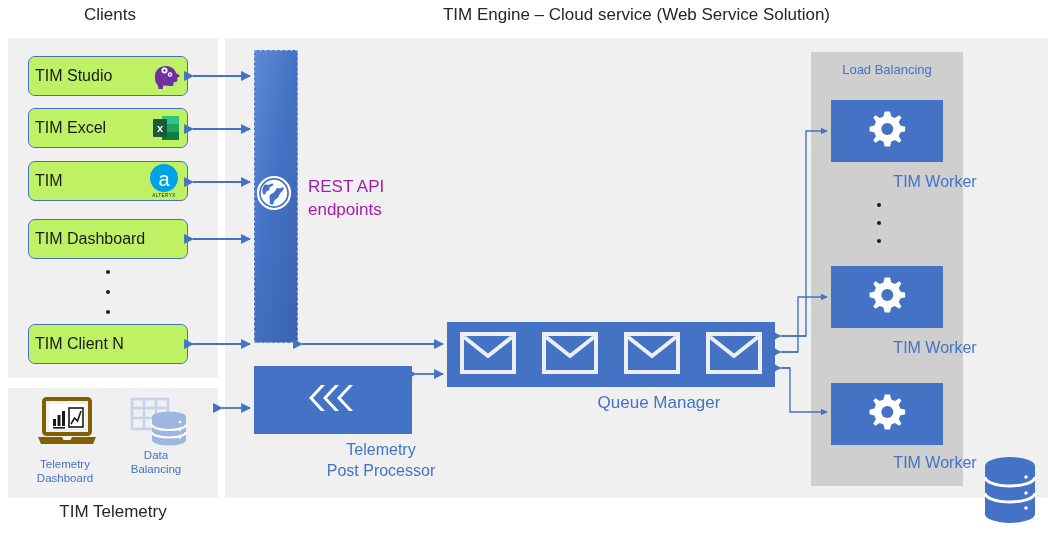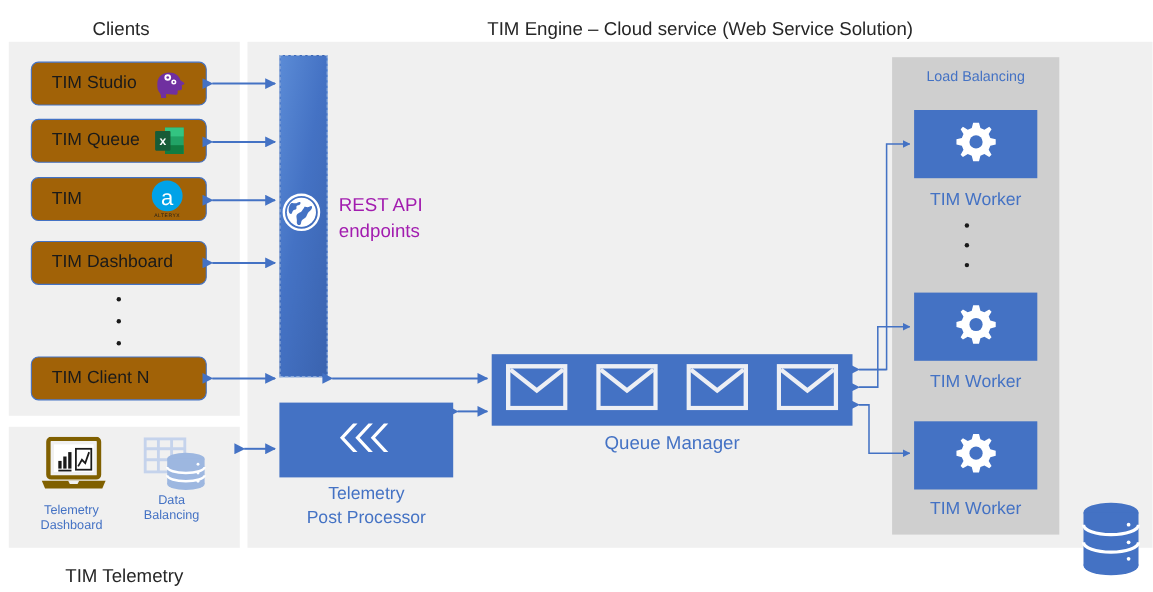--- a/index.html
+++ b/index.html
@@ -20,21 +20,20 @@
   }
   .abs { position: absolute; }
 
   
   .heading {
     color: #262626;
     font-size: 17px;
     line-height: 1.1;
     white-space: nowrap;
     font-family: "Liberation Sans", sans-serif;
-    margin-top: 12px;
   }
   #clients-heading { left: 0px; top: 6px; width: 220px; text-align: center; }
   #engine-heading  { left: 225px; top: 6px; width: 823px; text-align: center; }
   #telemetry-heading { left: 8px; top: 503px; width: 210px; text-align: center; }
 
   
   #clients-panel {
     left: 8px; top: 38px; width: 210px; height: 340px;
     background: #F0F0F0;
   }
@@ -57,27 +56,27 @@
     color: #4472C4;
     font-size: 13px;
     font-family: "Liberation Sans", sans-serif;
   }
 
   
   .client-box {
     height: 40px;
     left: 28px;
     width: 160px;
-    background: #a16207;
+    background: #bef264;
     border: 1px solid #4472C4;
     border-radius: 7px;
     box-sizing: border-box;
     display: flex;
     align-items: center;
-    padding: 0 18px;
+    padding: 0 6px;
   }
   .client-label {
     color: #1a1a1a;
     font-size: 16px;
     font-family: "Liberation Sans", sans-serif;
     white-space: nowrap;
   }
   .client-icon {
     margin-left: auto;
     display: flex;
@@ -119,20 +118,21 @@
     display: flex;
     align-items: center;
     justify-content: center;
   }
   .blue-caption {
     color: #4472C4;
     font-size: 16px;
     line-height: 1.3;
     text-align: center;
     font-family: "Liberation Sans", sans-serif;
+    padding-left: 48px;
   }
 
   #tpp-block  { left: 254px; top: 366px; width: 158px; height: 68px; }
   #tpp-label  { left: 234px; top: 440px; width: 198px; }
 
   #qm-block   { left: 447px; top: 322px; width: 328px; height: 65px;
                 display: flex; align-items: center; justify-content: space-around; }
   #qm-label   { left: 447px; top: 392px; width: 328px; text-align: center; }
 
   .worker-block { left: 831px; width: 112px; height: 62px; }
@@ -193,21 +193,21 @@
         <path d="M4 14c0-6 5-10 11-10 5 0 9 3 10 7l3 2c1 .6.8 1.6-.2 1.9l-1.6.5.3 2.6c.1 1-.6 1.9-1.6 2l-2.4.2v2.3c0 1-.9 1.7-1.9 1.6L12 23.5V27H7.5c0-3-1-4.2-2.2-5.8C4 19.5 4 17 4 14z" fill="#7030A0"></path>
         <circle cx="13.5" cy="8.5" r="3" fill="#ffffff"></circle>
         <circle cx="13.5" cy="8.5" r="1.2" fill="#7030A0"></circle>
         <circle cx="19" cy="12.5" r="2.3" fill="#ffffff"></circle>
         <circle cx="19" cy="12.5" r="0.9" fill="#7030A0"></circle>
       </svg>
     </span>
   </div>
 
   <div class="abs client-box" style="top:108px">
-    <span class="client-label">TIM Queue</span>
+    <span class="client-label">TIM Excel</span>
     <span class="client-icon">
       <svg width="30" height="30" viewBox="0 0 30 30">
         <rect x="11" y="3" width="17" height="24" fill="#21A366"></rect>
         <rect x="11" y="3" width="17" height="8" fill="#33C481"></rect>
         <rect x="11" y="19" width="17" height="8" fill="#107C41"></rect>
         <rect x="2" y="6" width="14" height="18" rx="1" fill="#185C37"></rect>
         <text x="9" y="19" font-family="'Liberation Sans',sans-serif" font-size="11" font-weight="bold" fill="#ffffff" text-anchor="middle">x</text>
       </svg>
     </span>
   </div>

